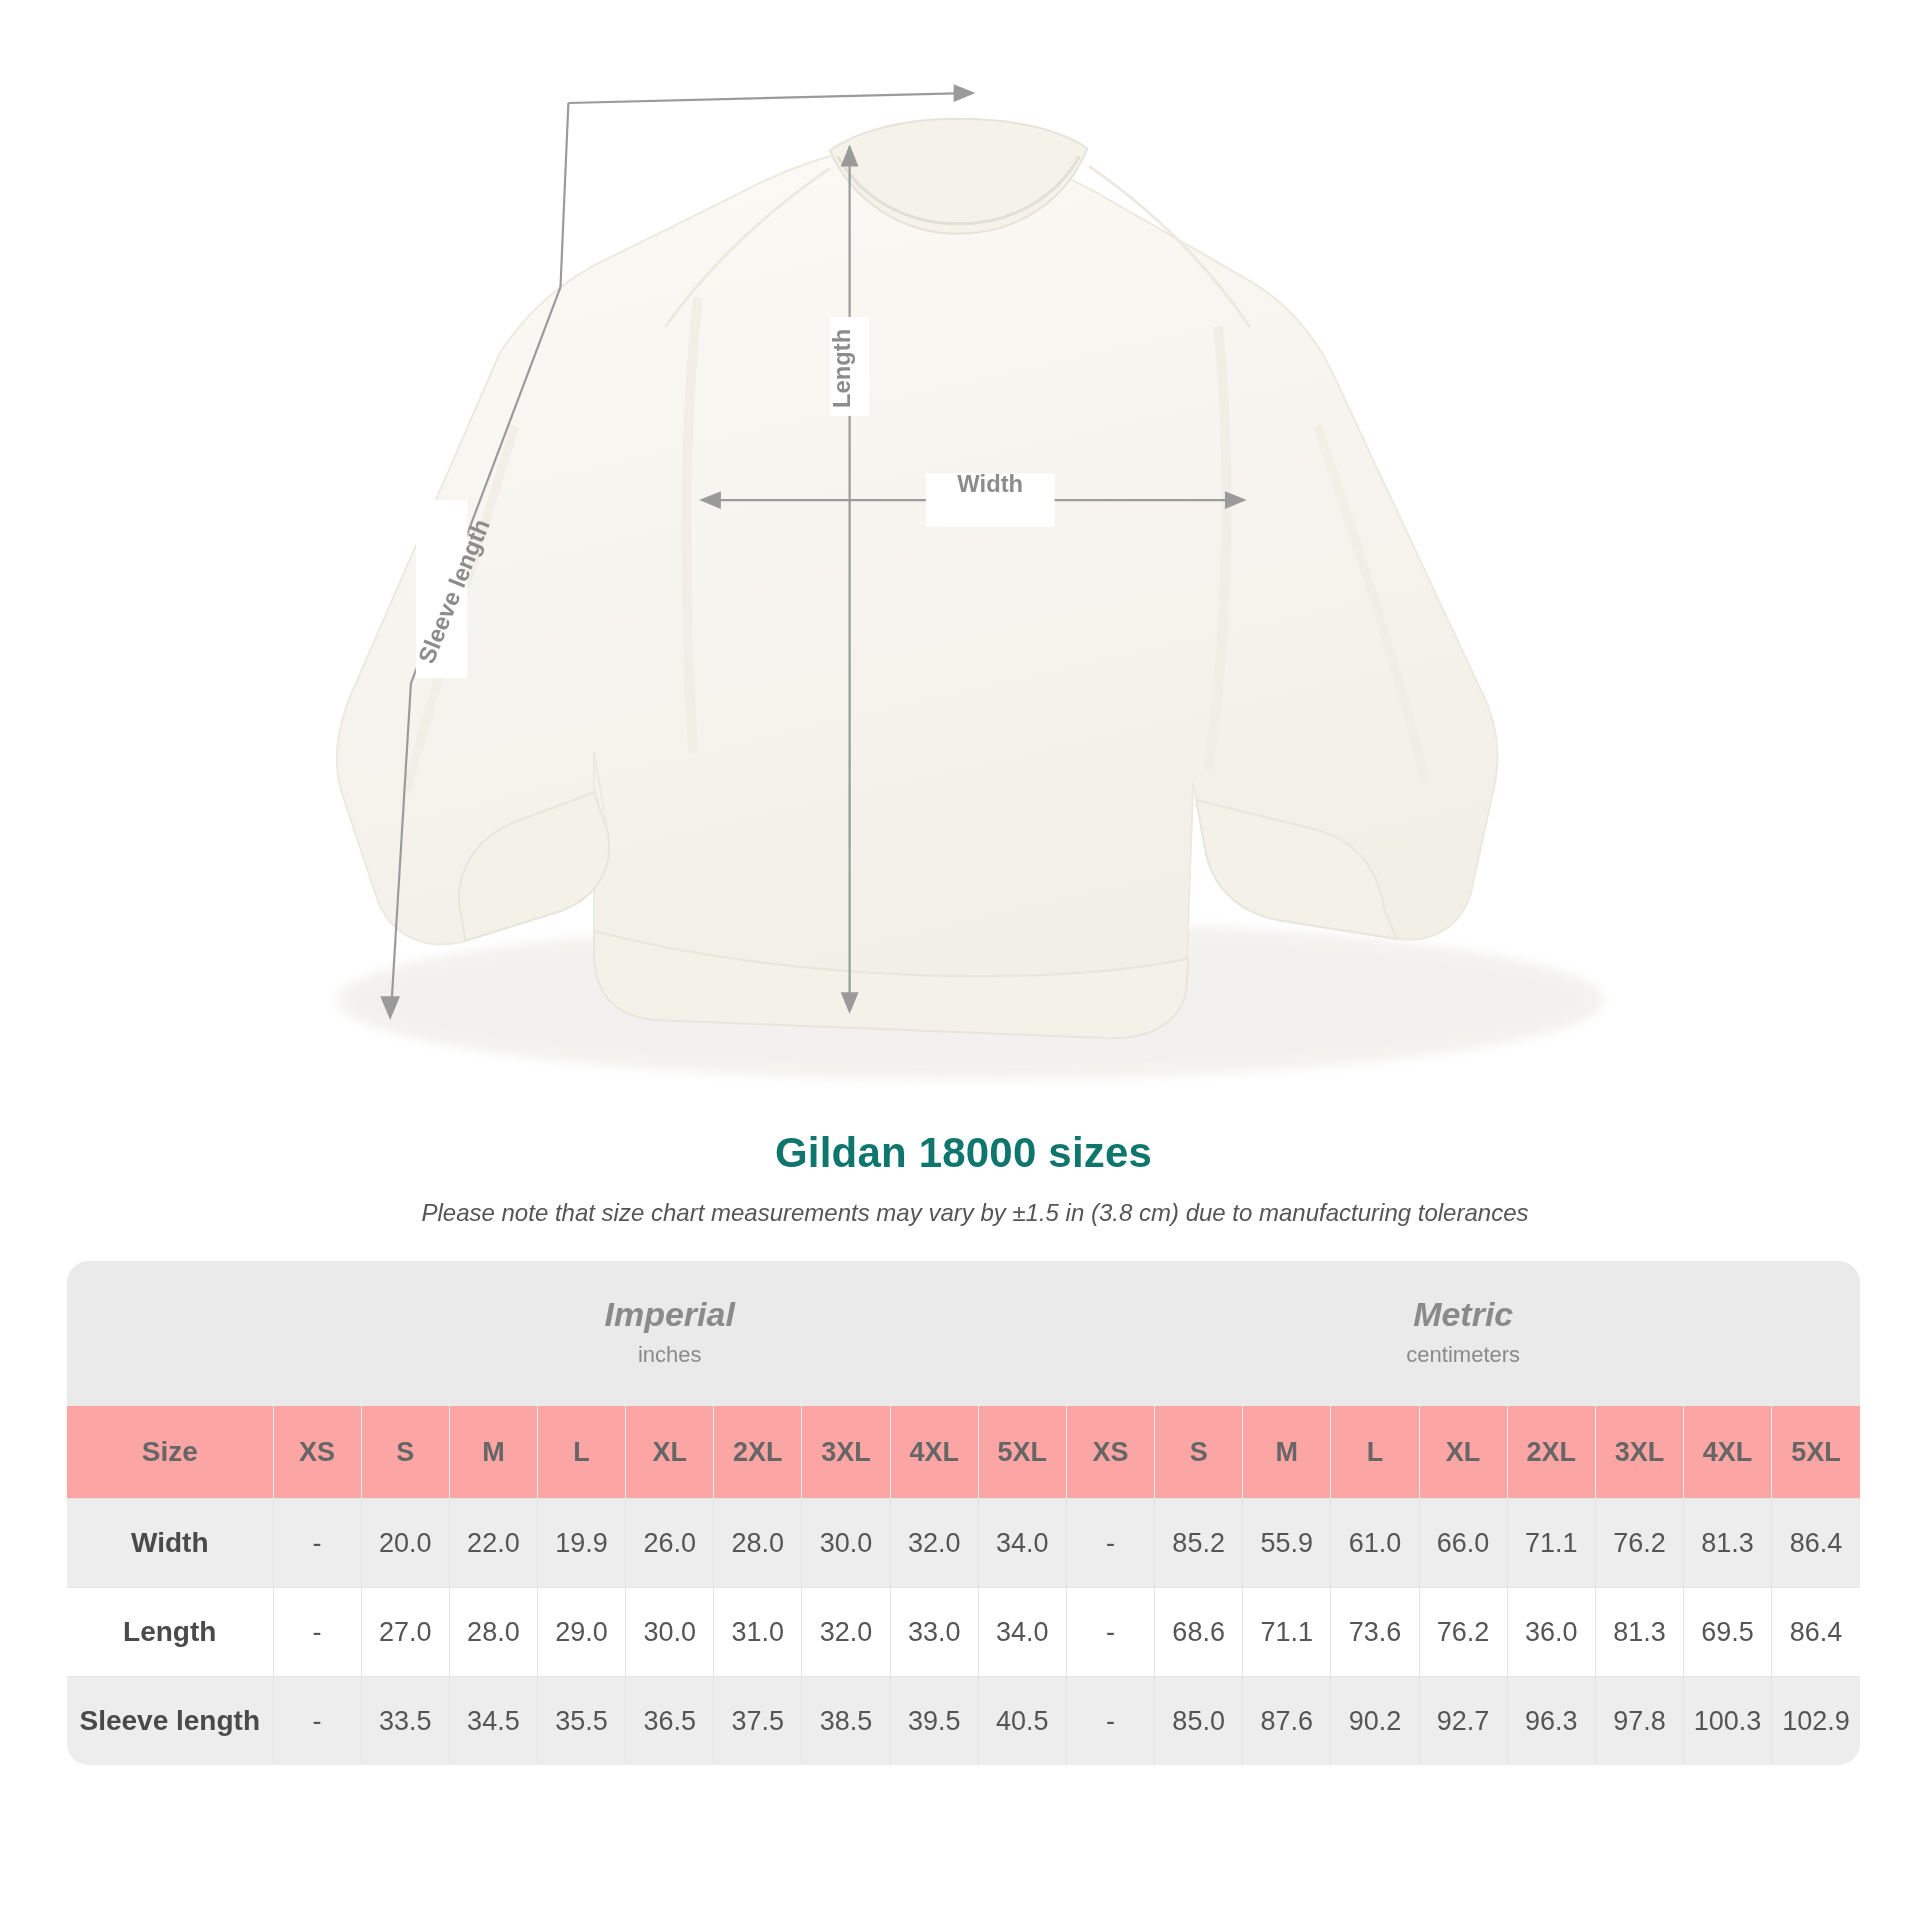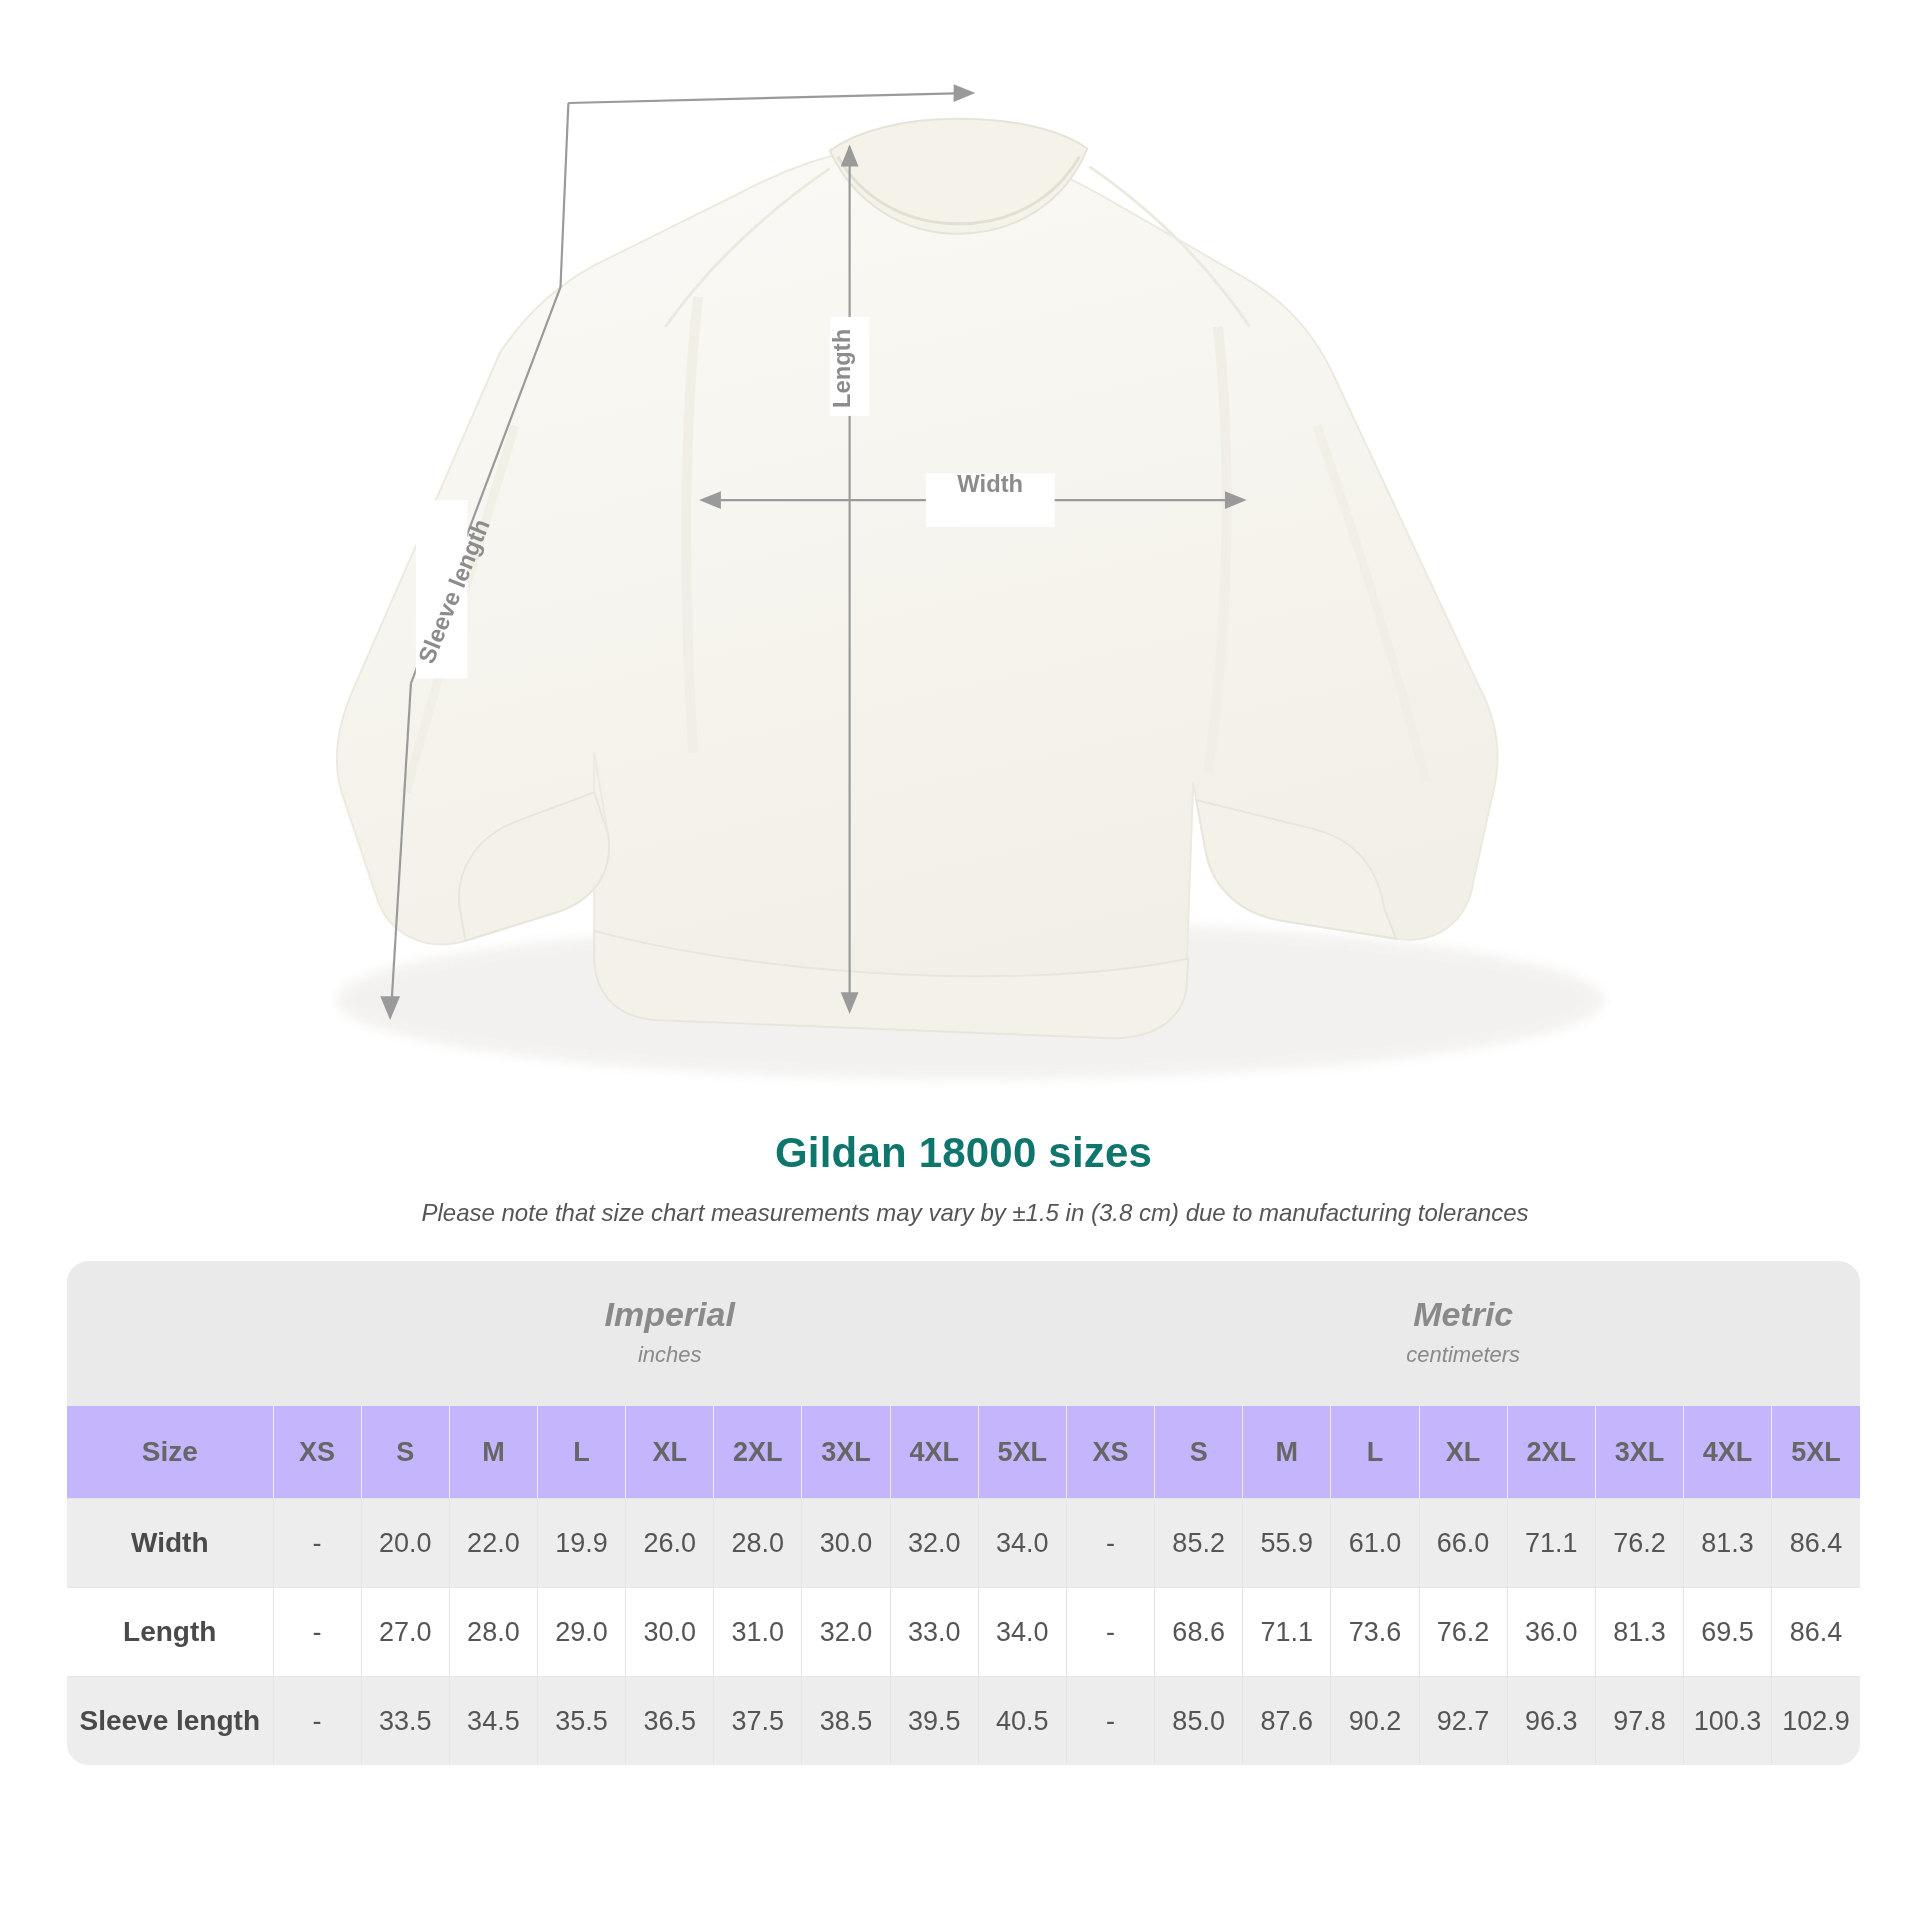--- a/index.html
+++ b/index.html
@@ -72,26 +72,25 @@
     padding: 34px 0 38px 0;
   }
   .unit-name {
     font-size: 34px;
     font-weight: bold;
     font-style: italic;
     color: #8a8a8a;
   }
   .unit-sub {
     font-size: 22px;
-    font-style: italic;
     color: #8a8a8a;
     margin-top: 8px;
   }
   .head-row td {
-    background: #c4b5fd;
+    background: #fca5a5;
     padding: 30px 0;
     font-size: 27px;
     font-weight: bold;
     color: #666666;
     border-right: 1px solid #ececec;
   }
   .head-row td:last-child { border-right: none; }
   .head-row td.rowlabel {
     font-size: 28px;
   }

